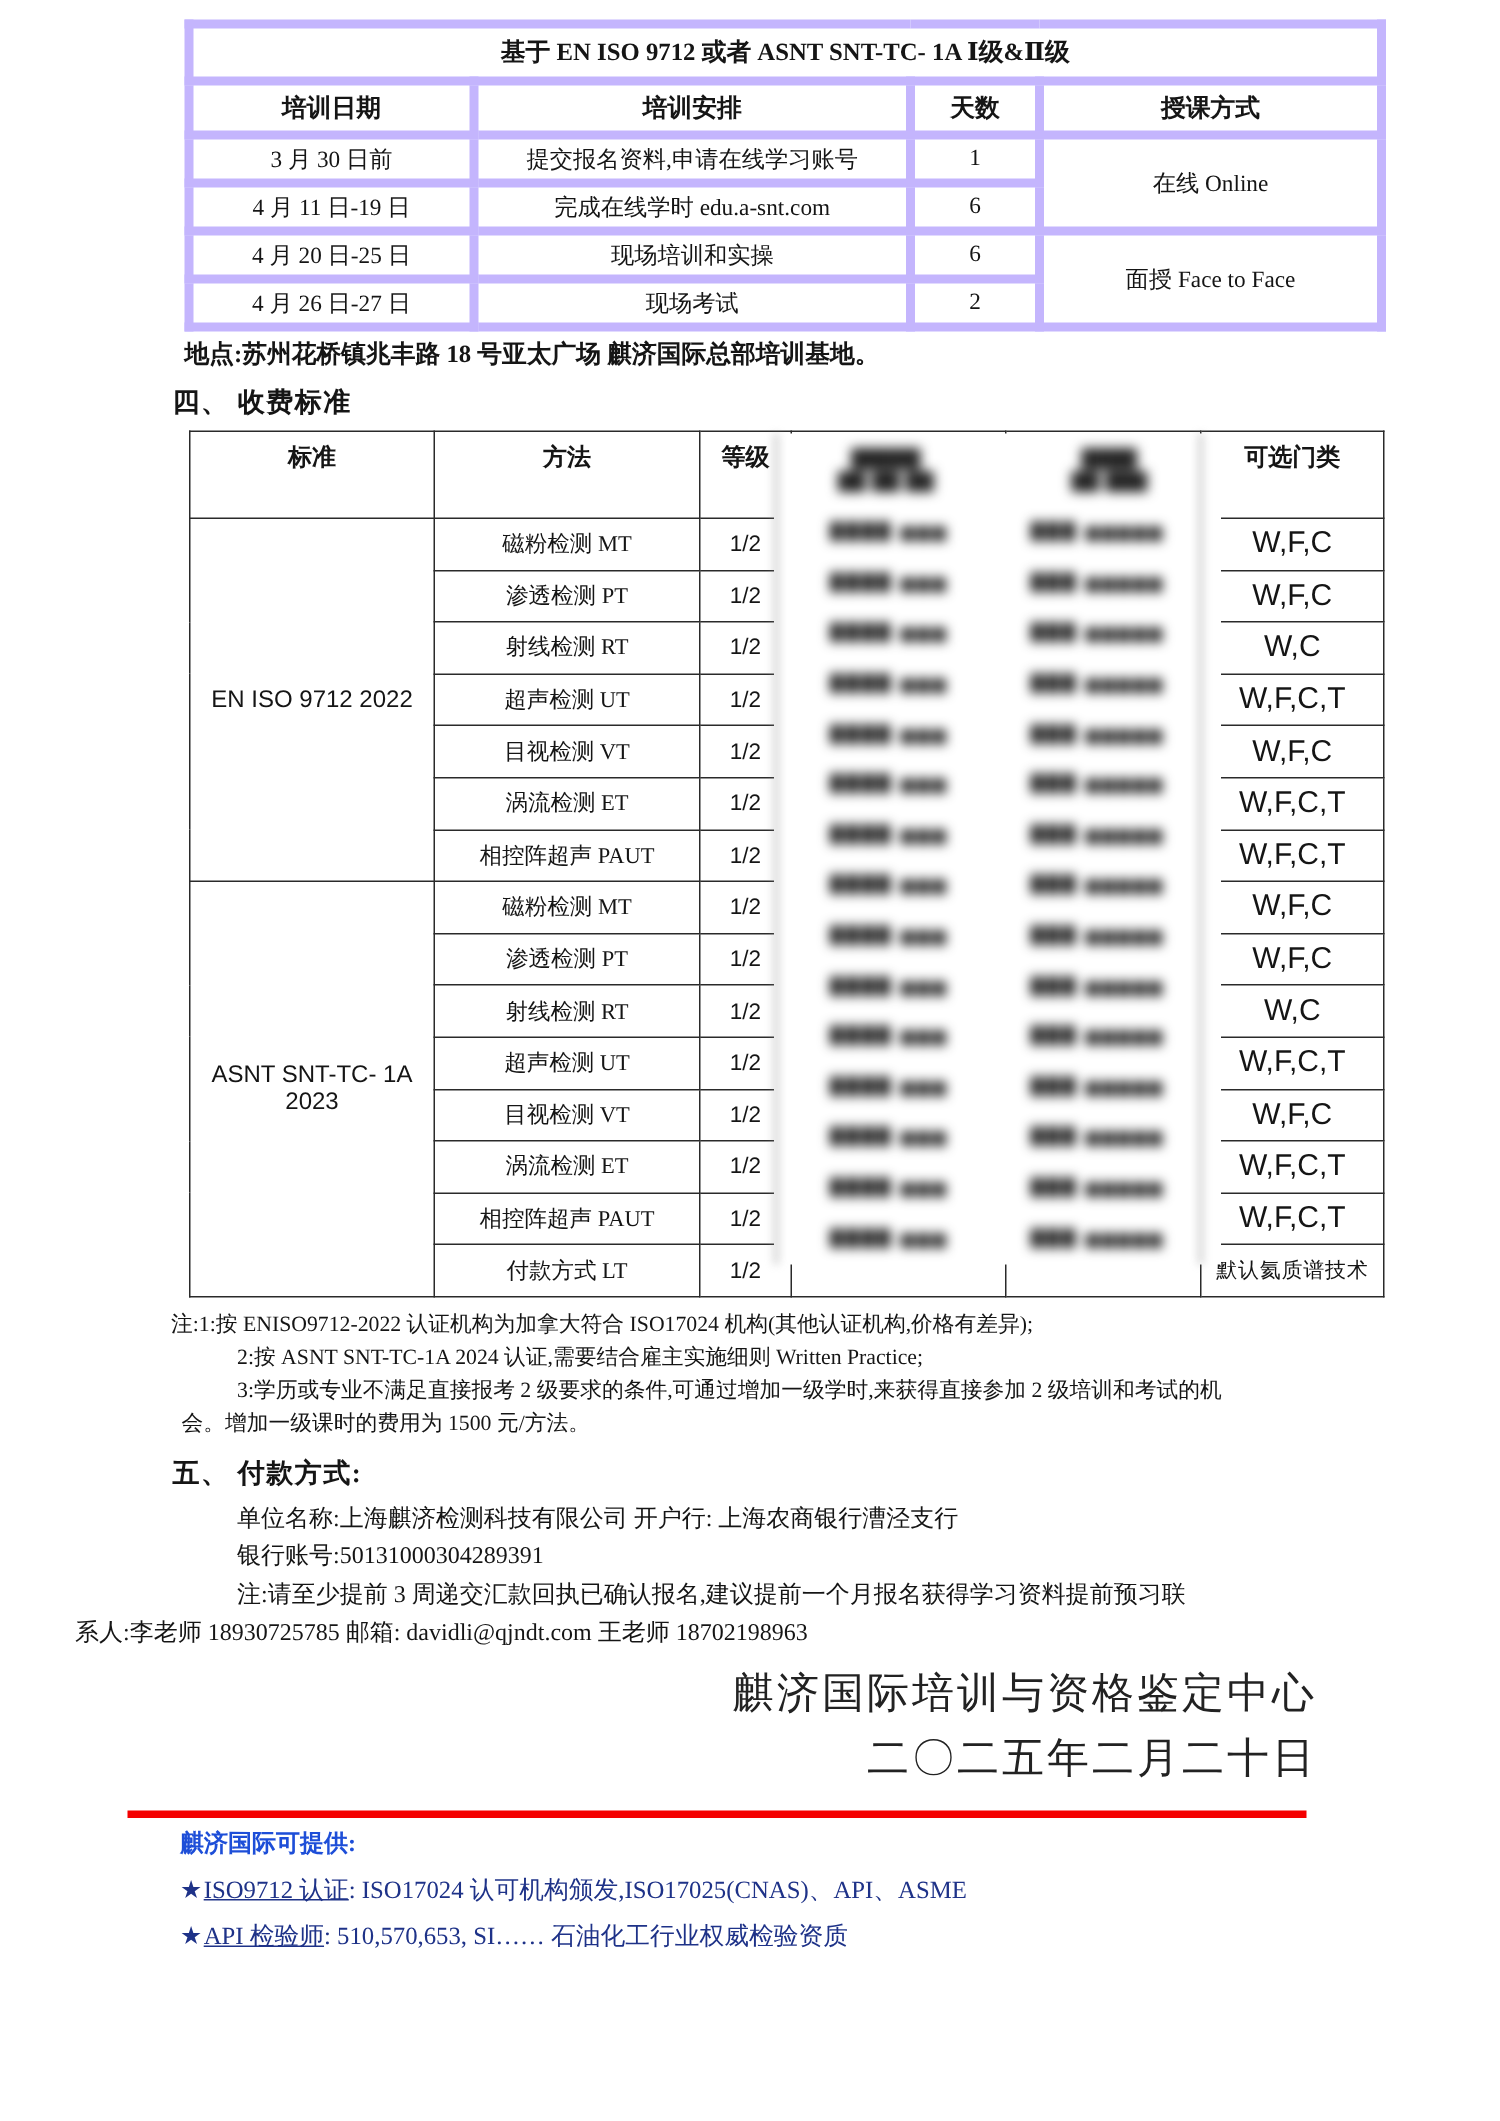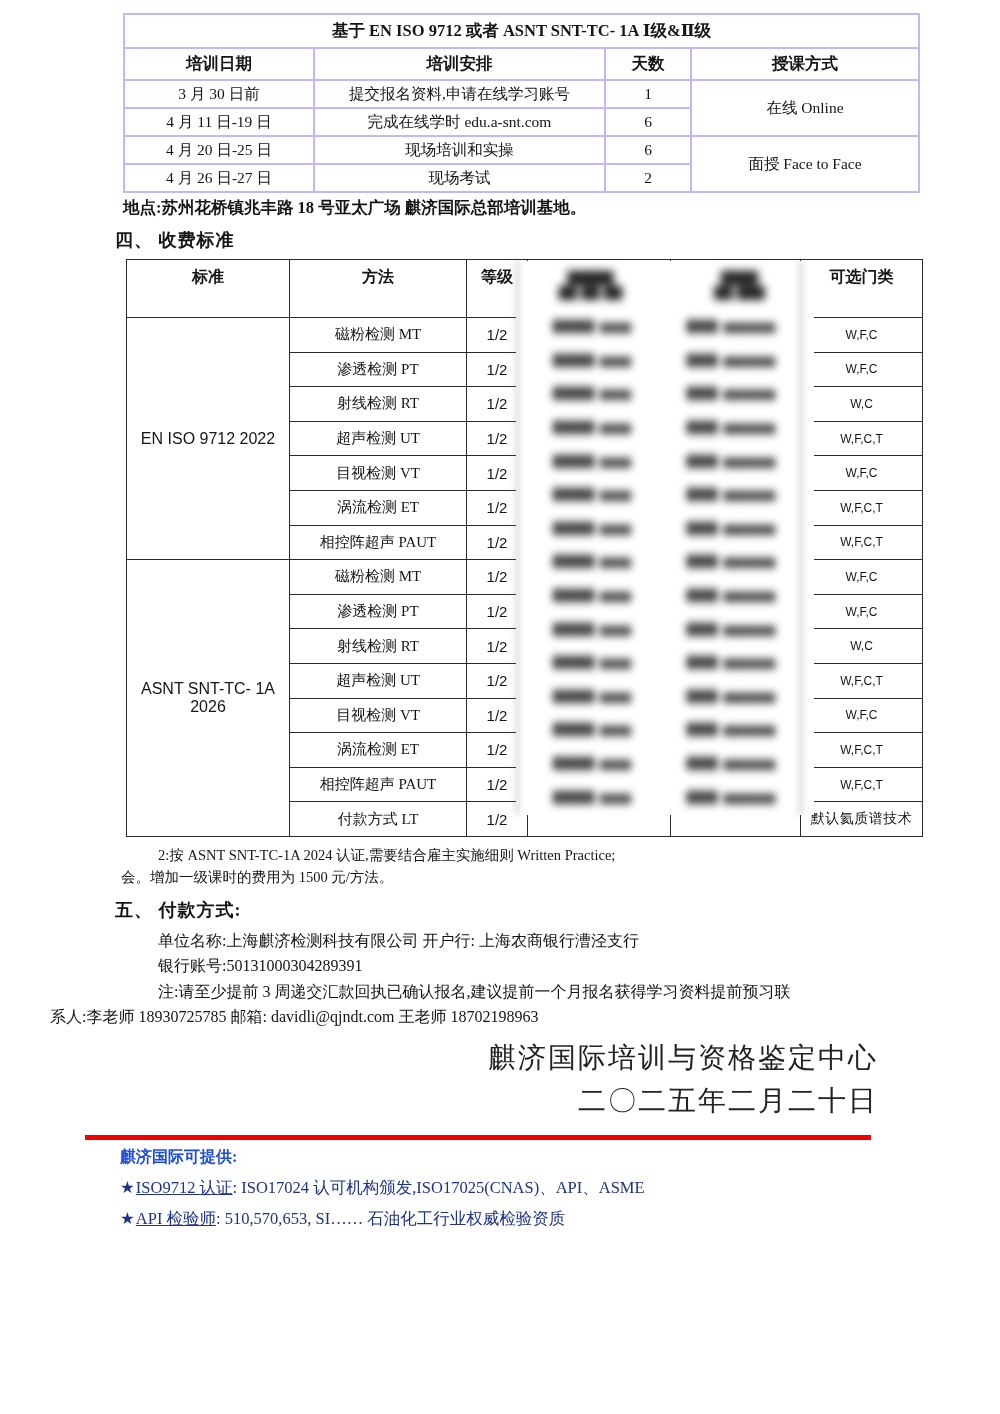--- a/index.html
+++ b/index.html
@@ -9,37 +9,37 @@
   }
   .sec-heading{
     font-size:18px;font-weight:bold;letter-spacing:1px;margin:0;padding:0;
   }
   #sec3-heading{margin:98px 0 0 115px;}
   #sec4-heading{margin:9px 0 0 115px;}
   #sec5-heading{margin:10px 0 0 115px;}
 
   
   table.sched{border-collapse:collapse;margin:13px 0 0 123px;table-layout:fixed;width:795px;}
-  table.sched td,table.sched th{border:2px solid #c4b5fd;text-align:center;vertical-align:middle;padding:0;overflow:hidden;}
+  table.sched td,table.sched th{border:6px solid #c4b5fd;text-align:center;vertical-align:middle;padding:0;overflow:hidden;}
   table.sched .title-row td{height:32px;font-weight:bold;font-size:16.5px;}
   table.sched .head-row th{height:30px;font-weight:bold;font-size:16.5px;}
   table.sched .data-row td{height:26px;font-size:15.5px;}
   .loc-line{margin:4px 0 0 123px;font-size:16.5px;font-weight:bold;}
 
   
   .t2wrap{position:relative;margin:7px 0 0 126px;width:796px;}
   table.fee{border-collapse:collapse;table-layout:fixed;width:796px;}
   table.fee th,table.fee td{border:1.5px solid #2a2a2a;padding:0;overflow:hidden;}
   table.fee th{height:50px;vertical-align:top;padding-top:7px;font-size:16px;font-weight:bold;text-align:center;}
   table.fee td{height:33.6px;text-align:center;vertical-align:middle;}
   td.std{font-family:"Liberation Sans","DejaVu Sans",sans-serif;font-size:16px;}
   td.method{font-size:15px;}
   td.grade{font-family:"Liberation Sans","DejaVu Sans",sans-serif;font-size:15px;}
   td.feeblank{border-left:none;border-right:none;}
-  td.cat{border-left:none;text-align:left;padding-left:3px;font-family:"Liberation Sans","DejaVu Sans",sans-serif;font-size:12px;}
+  td.cat{border-left:none;text-align:left;padding-left:3px;font-family:"Liberation Sans","DejaVu Sans",sans-serif;font-size:20px;}
   td.cat.cn{font-family:"Liberation Serif","DejaVu Serif",serif;font-size:14px;letter-spacing:0.5px;}
   th.bth{border-left:none;border-right:none;}
   
   .blur-band{position:absolute;left:390px;top:2px;width:298px;height:554px;background:#ffffff;
              display:flex;flex-direction:column;}
   .bhead{height:49px;display:flex;align-items:center;}
   .bh{flex:1;text-align:center;filter:blur(4px);color:#222;font-weight:bold;
       font-family:"DejaVu Sans",sans-serif;font-size:12px;line-height:15px;}
   .brow{height:33.6px;display:flex;align-items:center;justify-content:space-around;padding:0 10px;}
   .brow span{filter:blur(4px);color:#1a1a1a;font-family:"DejaVu Sans",sans-serif;font-size:11px;letter-spacing:2px;}
@@ -184,21 +184,21 @@
       </tr>
       <tr>
         <td class="method">相控阵超声 PAUT</td>
         <td class="grade">1/2</td>
         <td class="feeblank"></td>
         <td class="feeblank"></td>
         <td class="cat">W,F,C,T</td>
       </tr>
 
       <tr>
-        <td class="std" rowspan="8">ASNT SNT-TC- 1A 2026</td>
+        <td class="std" rowspan="8">ASNT SNT-TC- 1A 2023</td>
         <td class="method">磁粉检测  MT</td>
         <td class="grade">1/2</td>
         <td class="feeblank"></td>
         <td class="feeblank"></td>
         <td class="cat">W,F,C</td>
       </tr>
       <tr>
         <td class="method">渗透检测  PT</td>
         <td class="grade">1/2</td>
         <td class="feeblank"></td>
@@ -320,21 +320,23 @@
       <div class="brow">
           <span>████ ▆▆▆</span>
           <span>███ ▆▆▆▆▆</span>
         </div>
       <div class="smear" style="left:0;"></div>
       <div class="smear" style="right:12px;"></div>
     </div>
   </div>
 
   <div class="notes">
+    <div class="n1">注:1:按 ENISO9712-2022 认证机构为加拿大符合 ISO17024 机构(其他认证机构,价格有差异);</div>
     <div class="n2">2:按 ASNT SNT-TC-1A 2024 认证,需要结合雇主实施细则 Written Practice;</div>
+    <div class="n3">3:学历或专业不满足直接报考 2 级要求的条件,可通过增加一级学时,来获得直接参加 2 级培训和考试的机</div>
     <div class="n4">会。增加一级课时的费用为 1500 元/方法。</div>
   </div>
 
   <h2 class="sec-heading" id="sec5-heading">五、 付款方式:</h2>
   <div class="pay">
     <div class="p1">单位名称:上海麒济检测科技有限公司   开户行: 上海农商银行漕泾支行</div>
     <div class="p2">银行账号:50131000304289391</div>
     <div class="p3">注:请至少提前 3 周递交汇款回执已确认报名,建议提前一个月报名获得学习资料提前预习联</div>
     <div class="p4">系人:李老师 18930725785 邮箱: davidli@qjndt.com 王老师 18702198963</div>
   </div>

